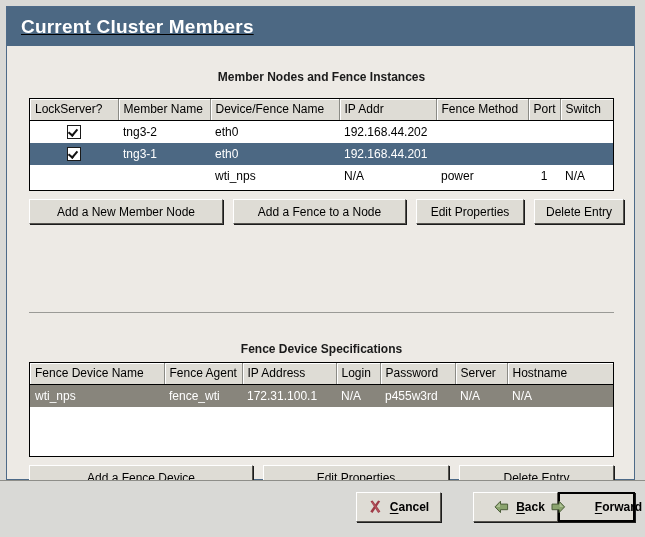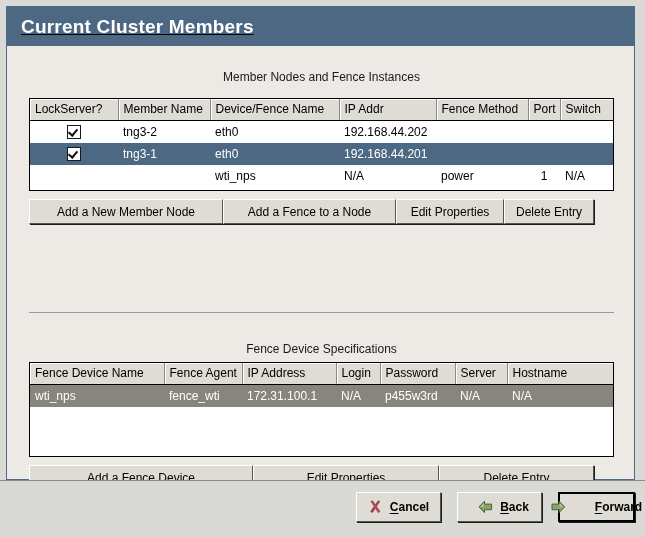--- a/index.html
+++ b/index.html
@@ -57,20 +57,21 @@
     position: relative;
     background: #edeae5;
     height: 433px;
     box-sizing: border-box;
   }
 
   .section-caption {
     text-align: center;
     font-size: 12px;
     color: #1a1a1a;
+    font-weight: bold;
   }
 
   
   .table-wrap {
     border: 1px solid #000000;
     background: #ffffff;
     box-sizing: border-box;
     overflow: hidden;
   }
   table.grid {
@@ -159,21 +160,21 @@
     padding: 0;
     cursor: default;
     display: inline-flex;
     align-items: center;
     justify-content: center;
     box-sizing: border-box;
     user-select: none;
   }
   .btn-row {
     display: flex;
-    gap: 0;
+    gap: 10px;
   }
   .btn-row .btn { height: 25px; }
 
   
   #footer {
     position: absolute;
     left: 0; top: 480px;
     width: 645px; height: 57px;
     background: #d9d9d6;
   }
@@ -359,21 +360,21 @@
       <span class="ico">
         <svg width="15" height="14" viewBox="0 0 15 14">
           <path d="M2.5 1.2 L4.6 0.6 L12.4 11.4 L10.2 12.9 Z" fill="#9e3a46"></path>
           <path d="M12.2 1.2 L10.1 0.6 L2.3 11.4 L4.5 12.9 Z" fill="#9e3a46"></path>
           <path d="M3.2 2.0 L4.4 1.6 L11.6 11.2 L10.4 11.9 Z" fill="#c76a72" opacity="0.55"></path>
         </svg>
       </span>
       <span class="nav-label"><u>C</u>ancel</span>
     </button>
 
-    <button class="btn nav-btn" style="left:457px; width:85px;padding-left:8px;">
+    <button class="btn nav-btn" style="left:473px; width:85px;padding-left:8px;">
       <span class="ico">
         <svg width="15" height="14" viewBox="0 0 15 14">
           <path d="M6.5 1.2 L1.0 6.9 L6.5 12.6 L6.5 9.7 L13.6 9.7 L13.6 4.1 L6.5 4.1 Z" fill="#8aa36d" stroke="#4c5e3a" stroke-width="1" stroke-linejoin="round"></path>
           <path d="M6.0 2.7 L2.3 6.9 L6.0 6.9 Z" fill="#b3c79a" opacity="0.85"></path>
         </svg>
       </span>
       <span class="nav-label"><u>B</u>ack</span>
     </button>
 
     <button class="btn nav-btn focused" style="left:558px; width:77px;">

